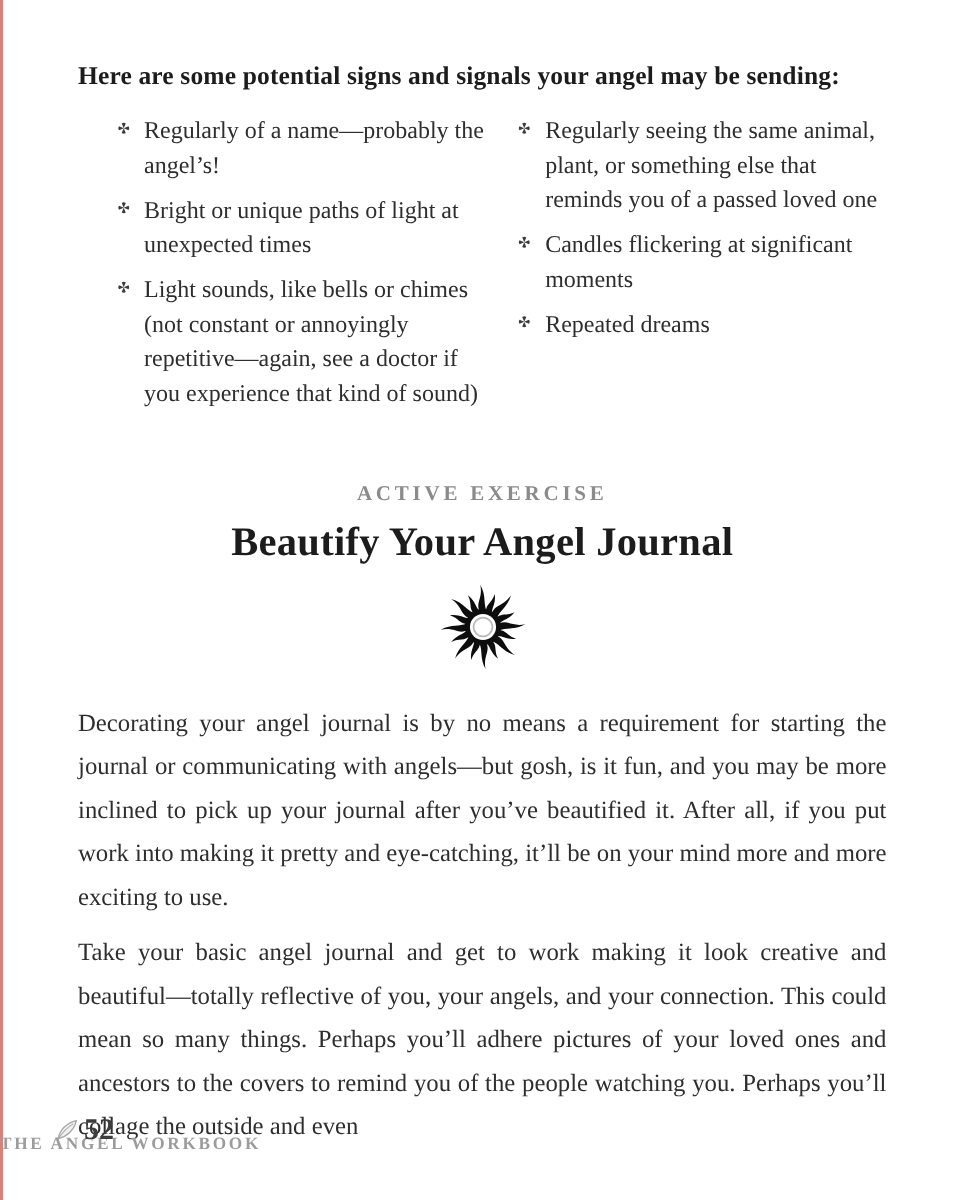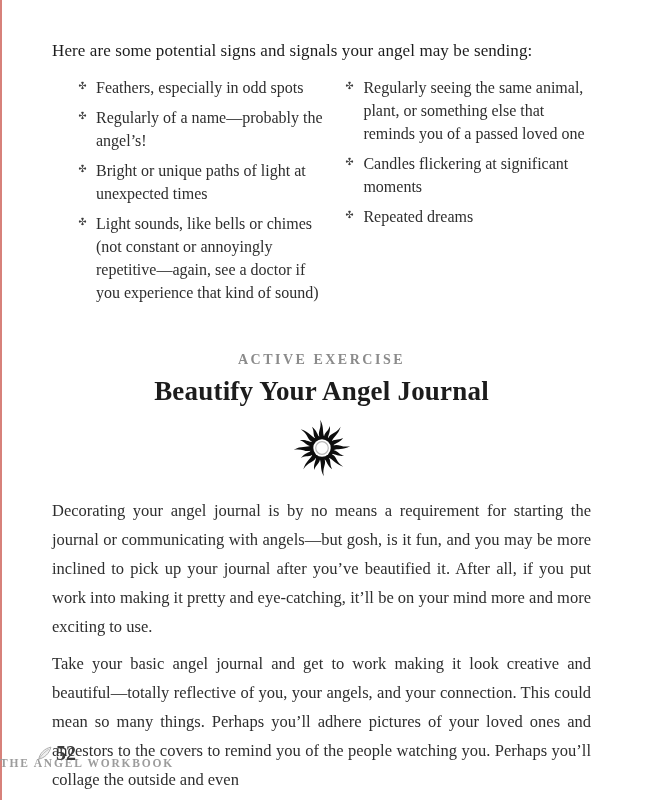--- a/index.html
+++ b/index.html
@@ -8,21 +8,21 @@
   }
   *{box-sizing:border-box;}
   html,body{margin:0;padding:0;}
   body{
     width:649px;height:800px;background:#ffffff;position:relative;overflow:hidden;
     font-family:"Liberation Serif", serif;color:var(--text,#2e2e2e);
   }
   .edge-strip{position:absolute;left:0;top:0;width:2px;height:100%;background:var(--edge-red,#c9574d);opacity:.75;}
   .page{padding:40px 58px 0 52px;}
   .intro-heading{
-    font-size:17px;line-height:22px;font-weight:normal;color:var(--heading,#1c1c1c);
+    font-size:17px;line-height:22px;font-weight:bold;color:var(--heading,#1c1c1c);
     margin:0 0 14px 0;letter-spacing:.1px;
   }
   .columns{display:flex;margin-left:26px;}
   .col{list-style:none;margin:0;padding:0;font-size:16px;line-height:23px;}
   .col-left{width:258px;margin-right:14px;}
   .col-right{width:250px;}
   .col li{display:flex;margin-bottom:7px;}
   .bullet{width:18px;flex:none;padding-top:5px;}
   .bullet svg{display:block;width:9px;height:9px;}
   .li-text{flex:1;}
@@ -57,33 +57,20 @@
 <body>
 
 <div class="edge-strip"></div>
 
 <div class="page">
 
   <h1 class="intro-heading">Here are some potential signs and signals your angel may be sending:</h1>
 
   <div class="columns">
     <ul class="col col-left">
-      <li>
-        <span class="bullet">
-            <svg viewBox="0 0 24 24">
-              <g fill="#3c3c3c">
-                <path transform="rotate(0 12 12)" d="M12 12 L8.4 3.6 C10.6 1.9 13.4 1.9 15.6 3.6 Z"></path>
-                <path transform="rotate(90 12 12)" d="M12 12 L8.4 3.6 C10.6 1.9 13.4 1.9 15.6 3.6 Z"></path>
-                <path transform="rotate(180 12 12)" d="M12 12 L8.4 3.6 C10.6 1.9 13.4 1.9 15.6 3.6 Z"></path>
-                <path transform="rotate(270 12 12)" d="M12 12 L8.4 3.6 C10.6 1.9 13.4 1.9 15.6 3.6 Z"></path>
-              </g>
-            </svg>
-          </span>
-        <span class="li-text">Feathers, especially in odd spots</span>
-      </li>
       <li>
         <span class="bullet">
             <svg viewBox="0 0 24 24">
               <g fill="#3c3c3c">
                 <path transform="rotate(0 12 12)" d="M12 12 L8.4 3.6 C10.6 1.9 13.4 1.9 15.6 3.6 Z"></path>
                 <path transform="rotate(90 12 12)" d="M12 12 L8.4 3.6 C10.6 1.9 13.4 1.9 15.6 3.6 Z"></path>
                 <path transform="rotate(180 12 12)" d="M12 12 L8.4 3.6 C10.6 1.9 13.4 1.9 15.6 3.6 Z"></path>
                 <path transform="rotate(270 12 12)" d="M12 12 L8.4 3.6 C10.6 1.9 13.4 1.9 15.6 3.6 Z"></path>
               </g>
             </svg>

